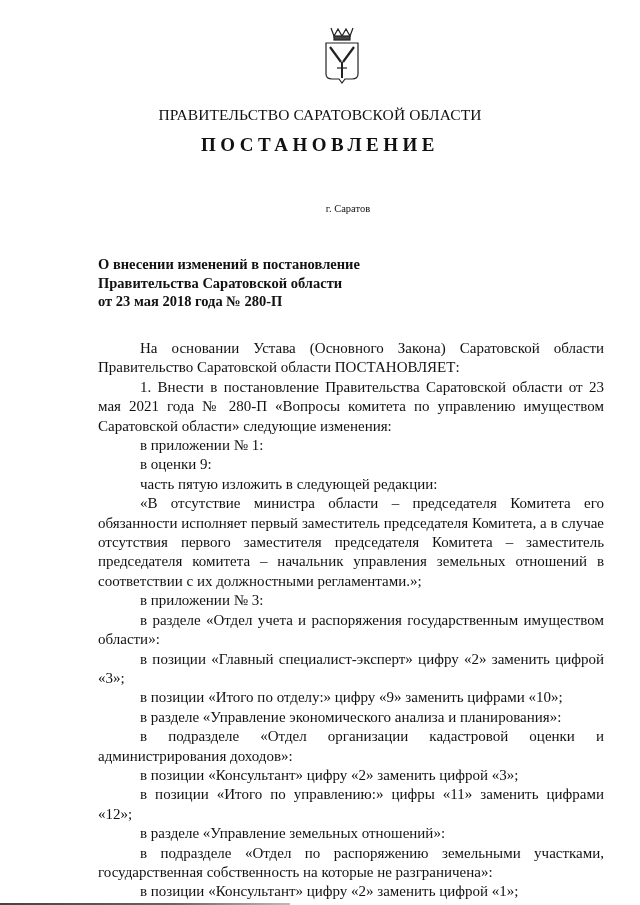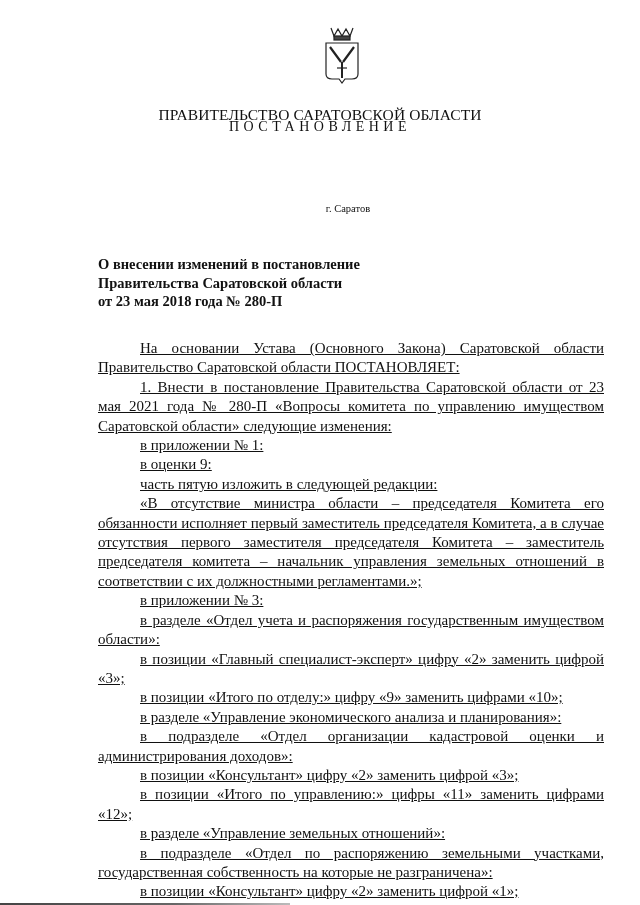--- a/index.html
+++ b/index.html
@@ -2,27 +2,27 @@
 <html><head>
 <meta charset="utf-8">
 <style>
   html, body { margin: 0; padding: 0; background: #ffffff; }
   body { width: 640px; height: 905px; position: relative; overflow: hidden;
          font-family: "Liberation Serif", "DejaVu Serif", serif; color: #111; }
   .page { position: absolute; left: 0; top: 0; width: 640px; height: 776px; }
   .emblem { position: absolute; left: 322px; top: 24px; width: 40px; height: 60px; }
   .center { position: absolute; left: 0; width: 640px; text-align: center; }
   .gov { top: 106px; font-size: 15.5px; letter-spacing: 0.1px; }
-  .decree { top: 119px; font-size: 14px; font-weight: normal; letter-spacing: 4.5px; }
+  .decree { top: 134px; font-size: 19px; font-weight: bold; letter-spacing: 4.5px; }
   .date { top: 170px; font-size: 15.5px; }
   .city { top: 203px; font-size: 10.5px; padding-left: 28px; }
   .subject { position: absolute; left: 98px; top: 255px; font-size: 14.5px; font-weight: bold; line-height: 18.5px; }
   .subject div { white-space: nowrap; }
   .body { position: absolute; left: 98px; top: 339px; width: 506px; font-size: 15px; line-height: 19.4px; }
-  .p { margin: 0; text-align: justify; text-align-last: left; text-decoration: underline; }
+  .p { margin: 0; text-align: justify; text-align-last: left; }
   .ind { text-indent: 42px; }
   .bottom-line { position: absolute; left: 0; top: 903px; width: 290px; height: 2px;
                  background: linear-gradient(90deg,#444,#666 60%,#bbb); }
 </style>
 </head>
 <body>
 
 <div class="page">
 
   <svg class="emblem" viewBox="0 0 40 60">

